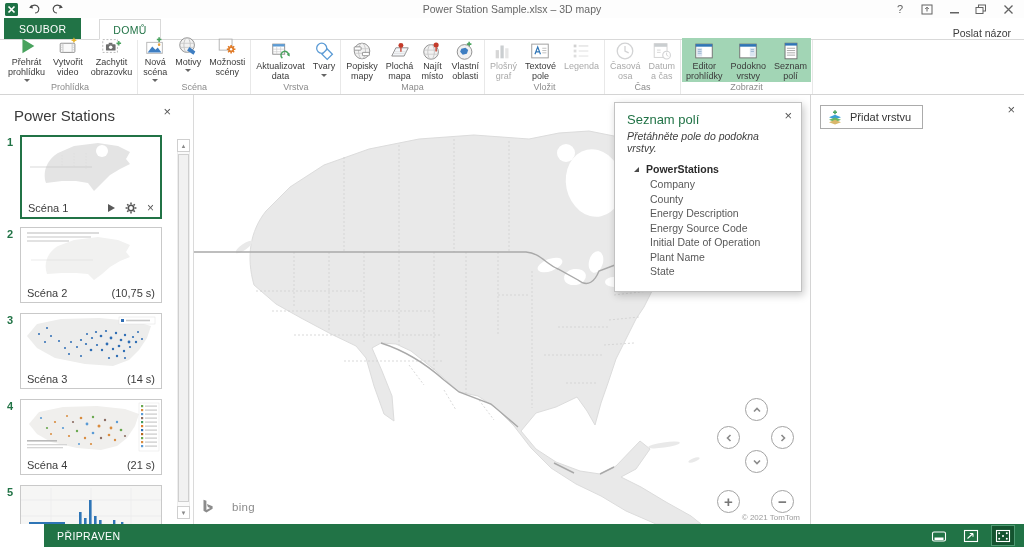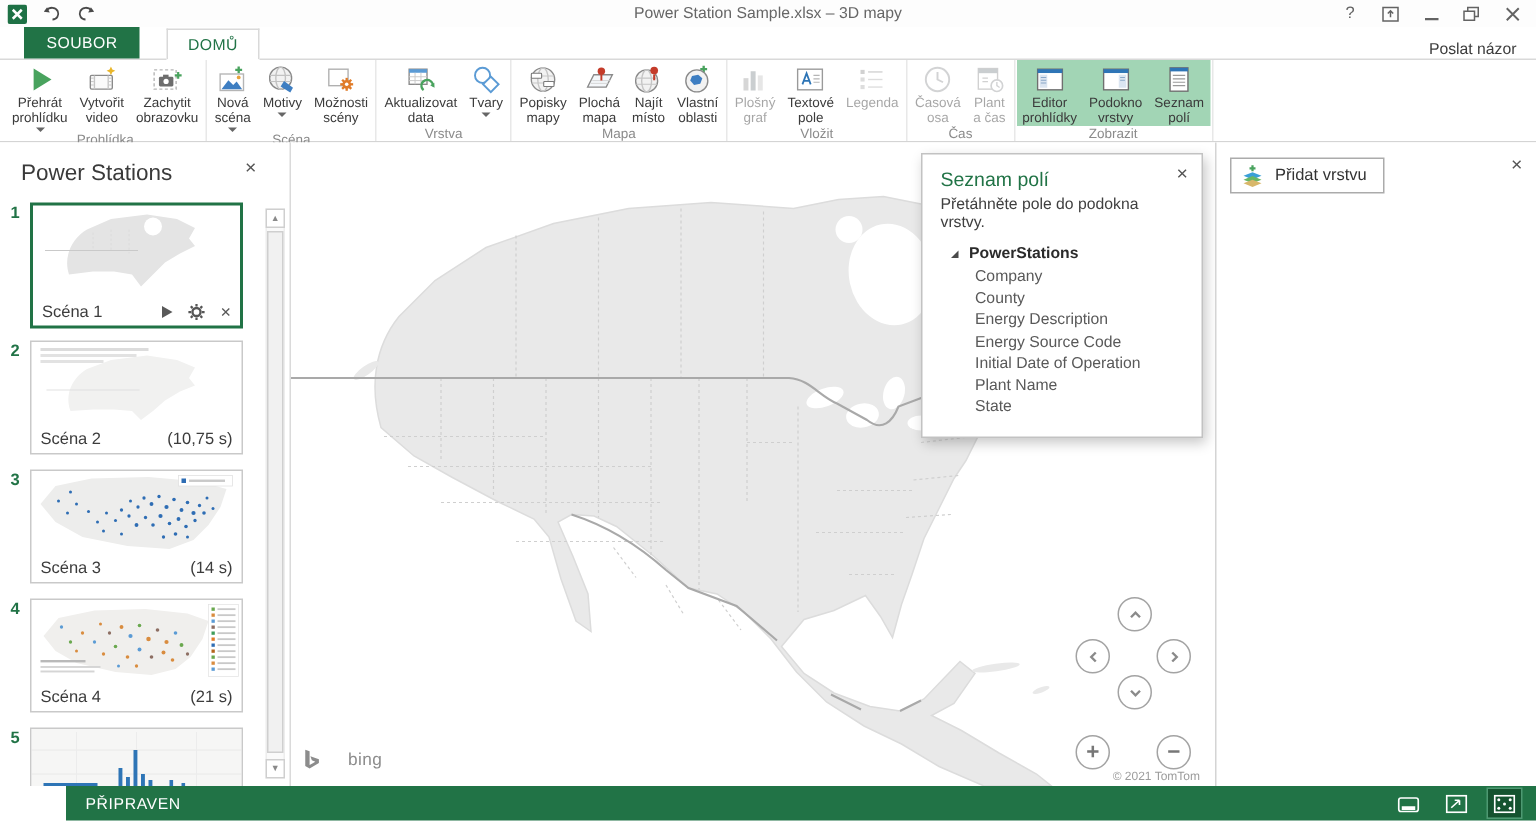--- a/index.html
+++ b/index.html
@@ -11,28 +11,28 @@
   .titlebar { height:18px; background:#fdfdfd; display:flex; align-items:center; position:relative; }
   .qat { display:flex; align-items:center; gap:9px; padding-left:5px; }
   .excel-logo { width:13px; height:13px; }
   .qat-btn { width:14px; height:13px; display:flex; align-items:center; justify-content:center; }
   .win-title { position:absolute; left:0; right:0; text-align:center; font-size:10.5px; color:#666; }
   .win-controls { margin-left:auto; display:flex; align-items:center; gap:13px; padding-right:9px; z-index:2; }
   .win-btn { color:#636363; font-size:11px; display:flex; align-items:center; justify-content:center; width:14px; height:14px; }
 
   
   .tabrow { height:22px; background:#fff; display:flex; align-items:flex-end; border-bottom:1px solid #d9d9d9; }
-  .tab-file { background:#217346; color:#fff; font-size:10.5px; padding:0 15px; height:21px; display:flex; align-items:center; margin-left:16px; letter-spacing:.3px; }
+  .tab-file { background:#217346; color:#fff; font-size:10.5px; padding:0 15px; height:21px; display:flex; align-items:center; margin-left:4px; letter-spacing:.3px; }
   .tab-home { color:#217346; background:#fff; font-size:10.5px; padding:0 13px; height:21px; display:flex; align-items:center;
     border:1px solid #d9d9d9; border-bottom:1px solid #fff; margin-left:18px; margin-bottom:-1px; letter-spacing:.3px; }
   .feedback { margin-left:auto; font-size:10.5px; color:#3c3c3c; padding-right:13px; }
 
   
   .ribbon { height:55px; background:#fff; border-bottom:1px solid #d4d4d4; display:flex; align-items:stretch; padding-left:3px; }
-  .rgroup { display:flex; flex-direction:column; border-right:1px solid #e8e8e8; padding:0 1px; }
+  .rgroup { display:flex; flex-direction:column; border-right:1px solid #e8e8e8; padding:0 1px;justify-content:flex-end; }
   .rbtns { display:flex; flex:1; align-items:stretch; justify-content:center; }
   .rbtn { display:flex; flex-direction:column; align-items:center; padding:1px 4px 0; cursor:default; }
   .rbtn.active { background:#a2d5b5; }
   .rbtn.disabled { opacity:.45; filter:grayscale(.9); }
   .ric { height:23px; display:flex; align-items:center; justify-content:center; }
   .rbtn-label { font-size:9px; line-height:9.8px; color:#3b3b3b; text-align:center; white-space:pre-line; }
   .dd-arrow { width:0; height:0; border-left:3px solid transparent; border-right:3px solid transparent; border-top:3.5px solid #666; margin-top:1.5px; }
   .rgroup-label { font-size:9px; color:#8b8b8b; text-align:center; padding:0 6px 2px; }
 
   
@@ -64,21 +64,21 @@
   .bing { position:absolute; left:8px; bottom:10px; display:flex; align-items:center; gap:18px; }
   .bing-text { font-size:11.5px; color:#8c8c8c; letter-spacing:.3px; }
   .map-copyright { position:absolute; right:10px; bottom:2px; font-size:8px; color:#9c9c9c; }
   .nav-circle { position:absolute; width:23px; height:23px; border-radius:50%; background:#fff; border:1.5px solid #a3a3a3; display:flex; align-items:center; justify-content:center; color:#8a8a8a; }
   .nav-circle.zoomc { font-size:15px; font-weight:bold; color:#777; }
 
   
   .fields-panel { position:absolute; left:420px; top:7px; width:188px; height:190px; background:#fff; border:1px solid #c2c2c2; box-shadow:2px 3px 8px rgba(0,0,0,.22); }
   .fp-title { color:#217346; font-size:13px; padding:9px 12px 3px; }
   .fp-close { right:9px; top:6px; }
-  .fp-hint { font-size:10.5px; color:#404040; padding:0 12px 8px; }
+  .fp-hint { font-size:10.5px; color:#404040; padding:0 12px 8px;font-style:italic; }
   .fp-table-row { display:flex; align-items:center; gap:7px; padding:1px 12px 2px 19px; }
   .tree-arrow { width:0; height:0; border-bottom:5px solid #4a4a4a; border-left:5px solid transparent; }
   .fp-table-name { font-weight:bold; font-size:10.5px; color:#2b2b2b; }
   .fp-field { font-size:10.5px; color:#595959; padding:1px 12px 1px 35px; line-height:12.5px; }
 
   
   .layer-panel { width:214px; background:#fff; border-left:1px solid #d4d4d4; position:relative; }
   .add-layer-btn { position:absolute; left:9px; top:10px; display:flex; align-items:center; gap:7px; border:1px solid #ababab; background:#fff; padding:3px 11px 3px 6px; font-size:11px; color:#333; cursor:default; }
   .lp-close { right:9px; top:8px; }
 
@@ -378,21 +378,21 @@
         <div class="rbtn disabled">
           <span class="ric">
               <svg width="22" height="22" viewBox="0 0 24 24">
                 <rect x="3.5" y="4" width="14" height="15" fill="#fff" stroke="#9a9a9a"></rect>
                 <rect x="3.5" y="4" width="14" height="3.4" fill="#5b9bd5"></rect>
                 <path d="M6.5,11 h4 M6.5,13.5 h4" stroke="#9a9a9a" stroke-width=".9"></path>
                 <circle cx="17" cy="16.5" r="4.2" fill="#fff" stroke="#8da0bd" stroke-width="1.2"></circle>
                 <path d="M17,13.8 V16.5 L19,17.8" stroke="#8da0bd" fill="none"></path>
               </svg>
             </span>
-          <span class="rbtn-label">Plant
+          <span class="rbtn-label">Datum
 a čas</span>
         </div>
       </div>
       <div class="rgroup-label">Čas</div>
     </div>
 
     <div class="rgroup">
       <div class="rbtns">
         <div class="rbtn active">
           <span class="ric">

